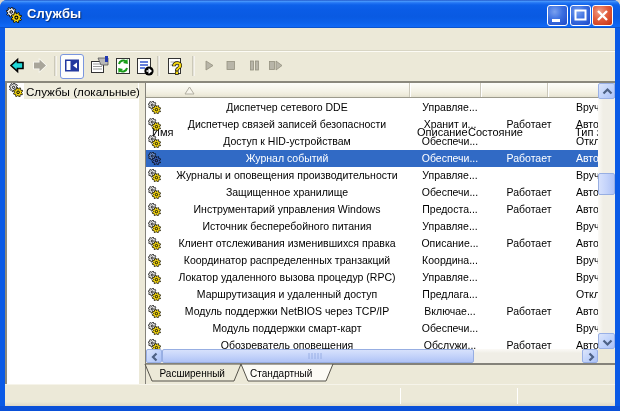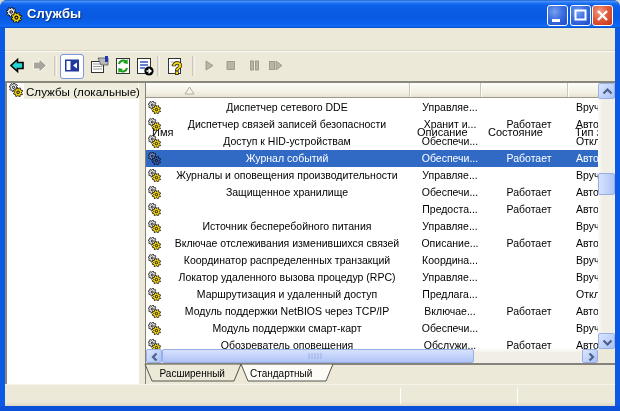--- a/index.html
+++ b/index.html
@@ -162,21 +162,21 @@
       <div id="lvheader">
         <div class="hseg" style="left:0; width:264px">
             <span>Имя</span>
           <svg width="11" height="9" style="position:absolute;left:38px;top:3px">
               <path d="M5.5,1 L10,8 L1,8 Z" fill="#f7f5ec" stroke="#b0ada0"></path>
             </svg>
         </div>
         <div class="hseg" style="left:265px; width:70px">
             <span>Описание</span>
           </div>
-        <div class="hseg" style="left:336px; width:86px">
+        <div class="hseg" style="left:316px; width:86px">
             <span>Состояние</span>
           </div>
         <div class="hseg" style="left:423px; width:46px">
             <span>Тип з</span>
           </div>
       </div>
       <div id="rowclip" style="top:16px">
 <div class="row" style="top:0.0px">
             <span class="ric"><svg width="13" height="13" viewBox="0 0 13 13">
                 <path d="M8.27,4.44 L8.10,5.29 L6.81,5.43 L6.46,5.95 L6.82,7.19 L6.09,7.67 L5.09,6.86 L4.47,6.98 L3.85,8.11 L2.99,7.93 L2.86,6.65 L2.34,6.30 L1.10,6.66 L0.62,5.93 L1.43,4.93 L1.31,4.31 L0.18,3.69 L0.35,2.83 L1.64,2.70 L1.99,2.18 L1.63,0.94 L2.36,0.45 L3.36,1.27 L3.98,1.15 L4.60,0.02 L5.46,0.19 L5.59,1.47 L6.11,1.83 L7.35,1.47 L7.83,2.20 L7.02,3.20 L7.14,3.82 Z" fill="#e9e9e9" stroke="#000" stroke-width="0.73"></path>
@@ -249,20 +249,21 @@
             <span class="c-stat">Работает</span>
             <span class="c-typ">Авто</span>
           </div>
 <div class="row" style="top:102.0px">
             <span class="ric"><svg width="13" height="13" viewBox="0 0 13 13">
                 <path d="M8.27,4.44 L8.10,5.29 L6.81,5.43 L6.46,5.95 L6.82,7.19 L6.09,7.67 L5.09,6.86 L4.47,6.98 L3.85,8.11 L2.99,7.93 L2.86,6.65 L2.34,6.30 L1.10,6.66 L0.62,5.93 L1.43,4.93 L1.31,4.31 L0.18,3.69 L0.35,2.83 L1.64,2.70 L1.99,2.18 L1.63,0.94 L2.36,0.45 L3.36,1.27 L3.98,1.15 L4.60,0.02 L5.46,0.19 L5.59,1.47 L6.11,1.83 L7.35,1.47 L7.83,2.20 L7.02,3.20 L7.14,3.82 Z" fill="#e9e9e9" stroke="#000" stroke-width="0.73"></path>
                 <circle cx="4.23" cy="4.06" r="1.06" fill="none" stroke="#000" stroke-width="0.81"></circle>
                 <path d="M12.58,10.08 L12.17,10.94 L10.80,10.74 L10.29,11.19 L10.33,12.58 L9.44,12.89 L8.61,11.78 L7.93,11.74 L6.98,12.75 L6.13,12.33 L6.33,10.96 L5.87,10.45 L4.49,10.49 L4.18,9.60 L5.29,8.77 L5.32,8.09 L4.32,7.14 L4.73,6.29 L6.10,6.49 L6.61,6.03 L6.57,4.65 L7.46,4.34 L8.29,5.45 L8.97,5.49 L9.92,4.48 L10.77,4.89 L10.57,6.26 L11.03,6.77 L12.41,6.73 L12.72,7.62 L11.61,8.45 L11.58,9.13 Z" fill="#f2d410" stroke="#000" stroke-width="0.73"></path>
                 <circle cx="8.45" cy="8.61" r="1.22" fill="none" stroke="#000" stroke-width="0.89"></circle>
               </svg></span>
+            <span class="c-name">Инструментарий управления Windows</span>
             <span class="c-desc">Предоста...</span>
             <span class="c-stat">Работает</span>
             <span class="c-typ">Авто</span>
           </div>
 <div class="row" style="top:119.0px">
             <span class="ric"><svg width="13" height="13" viewBox="0 0 13 13">
                 <path d="M8.27,4.44 L8.10,5.29 L6.81,5.43 L6.46,5.95 L6.82,7.19 L6.09,7.67 L5.09,6.86 L4.47,6.98 L3.85,8.11 L2.99,7.93 L2.86,6.65 L2.34,6.30 L1.10,6.66 L0.62,5.93 L1.43,4.93 L1.31,4.31 L0.18,3.69 L0.35,2.83 L1.64,2.70 L1.99,2.18 L1.63,0.94 L2.36,0.45 L3.36,1.27 L3.98,1.15 L4.60,0.02 L5.46,0.19 L5.59,1.47 L6.11,1.83 L7.35,1.47 L7.83,2.20 L7.02,3.20 L7.14,3.82 Z" fill="#e9e9e9" stroke="#000" stroke-width="0.73"></path>
                 <circle cx="4.23" cy="4.06" r="1.06" fill="none" stroke="#000" stroke-width="0.81"></circle>
                 <path d="M12.58,10.08 L12.17,10.94 L10.80,10.74 L10.29,11.19 L10.33,12.58 L9.44,12.89 L8.61,11.78 L7.93,11.74 L6.98,12.75 L6.13,12.33 L6.33,10.96 L5.87,10.45 L4.49,10.49 L4.18,9.60 L5.29,8.77 L5.32,8.09 L4.32,7.14 L4.73,6.29 L6.10,6.49 L6.61,6.03 L6.57,4.65 L7.46,4.34 L8.29,5.45 L8.97,5.49 L9.92,4.48 L10.77,4.89 L10.57,6.26 L11.03,6.77 L12.41,6.73 L12.72,7.62 L11.61,8.45 L11.58,9.13 Z" fill="#f2d410" stroke="#000" stroke-width="0.73"></path>
                 <circle cx="8.45" cy="8.61" r="1.22" fill="none" stroke="#000" stroke-width="0.89"></circle>
@@ -272,21 +273,21 @@
             <span class="c-stat"></span>
             <span class="c-typ">Вручную</span>
           </div>
 <div class="row" style="top:136.0px">
             <span class="ric"><svg width="13" height="13" viewBox="0 0 13 13">
                 <path d="M8.27,4.44 L8.10,5.29 L6.81,5.43 L6.46,5.95 L6.82,7.19 L6.09,7.67 L5.09,6.86 L4.47,6.98 L3.85,8.11 L2.99,7.93 L2.86,6.65 L2.34,6.30 L1.10,6.66 L0.62,5.93 L1.43,4.93 L1.31,4.31 L0.18,3.69 L0.35,2.83 L1.64,2.70 L1.99,2.18 L1.63,0.94 L2.36,0.45 L3.36,1.27 L3.98,1.15 L4.60,0.02 L5.46,0.19 L5.59,1.47 L6.11,1.83 L7.35,1.47 L7.83,2.20 L7.02,3.20 L7.14,3.82 Z" fill="#e9e9e9" stroke="#000" stroke-width="0.73"></path>
                 <circle cx="4.23" cy="4.06" r="1.06" fill="none" stroke="#000" stroke-width="0.81"></circle>
                 <path d="M12.58,10.08 L12.17,10.94 L10.80,10.74 L10.29,11.19 L10.33,12.58 L9.44,12.89 L8.61,11.78 L7.93,11.74 L6.98,12.75 L6.13,12.33 L6.33,10.96 L5.87,10.45 L4.49,10.49 L4.18,9.60 L5.29,8.77 L5.32,8.09 L4.32,7.14 L4.73,6.29 L6.10,6.49 L6.61,6.03 L6.57,4.65 L7.46,4.34 L8.29,5.45 L8.97,5.49 L9.92,4.48 L10.77,4.89 L10.57,6.26 L11.03,6.77 L12.41,6.73 L12.72,7.62 L11.61,8.45 L11.58,9.13 Z" fill="#f2d410" stroke="#000" stroke-width="0.73"></path>
                 <circle cx="8.45" cy="8.61" r="1.22" fill="none" stroke="#000" stroke-width="0.89"></circle>
               </svg></span>
-            <span class="c-name">Включае отслеживания изменившихся связей</span>
+            <span class="c-name">Клиент отслеживания изменившихся правка</span>
             <span class="c-desc">Описание...</span>
             <span class="c-stat">Работает</span>
             <span class="c-typ">Авто</span>
           </div>
 <div class="row" style="top:153.0px">
             <span class="ric"><svg width="13" height="13" viewBox="0 0 13 13">
                 <path d="M8.27,4.44 L8.10,5.29 L6.81,5.43 L6.46,5.95 L6.82,7.19 L6.09,7.67 L5.09,6.86 L4.47,6.98 L3.85,8.11 L2.99,7.93 L2.86,6.65 L2.34,6.30 L1.10,6.66 L0.62,5.93 L1.43,4.93 L1.31,4.31 L0.18,3.69 L0.35,2.83 L1.64,2.70 L1.99,2.18 L1.63,0.94 L2.36,0.45 L3.36,1.27 L3.98,1.15 L4.60,0.02 L5.46,0.19 L5.59,1.47 L6.11,1.83 L7.35,1.47 L7.83,2.20 L7.02,3.20 L7.14,3.82 Z" fill="#e9e9e9" stroke="#000" stroke-width="0.73"></path>
                 <circle cx="4.23" cy="4.06" r="1.06" fill="none" stroke="#000" stroke-width="0.81"></circle>
                 <path d="M12.58,10.08 L12.17,10.94 L10.80,10.74 L10.29,11.19 L10.33,12.58 L9.44,12.89 L8.61,11.78 L7.93,11.74 L6.98,12.75 L6.13,12.33 L6.33,10.96 L5.87,10.45 L4.49,10.49 L4.18,9.60 L5.29,8.77 L5.32,8.09 L4.32,7.14 L4.73,6.29 L6.10,6.49 L6.61,6.03 L6.57,4.65 L7.46,4.34 L8.29,5.45 L8.97,5.49 L9.92,4.48 L10.77,4.89 L10.57,6.26 L11.03,6.77 L12.41,6.73 L12.72,7.62 L11.61,8.45 L11.58,9.13 Z" fill="#f2d410" stroke="#000" stroke-width="0.73"></path>
                 <circle cx="8.45" cy="8.61" r="1.22" fill="none" stroke="#000" stroke-width="0.89"></circle>

